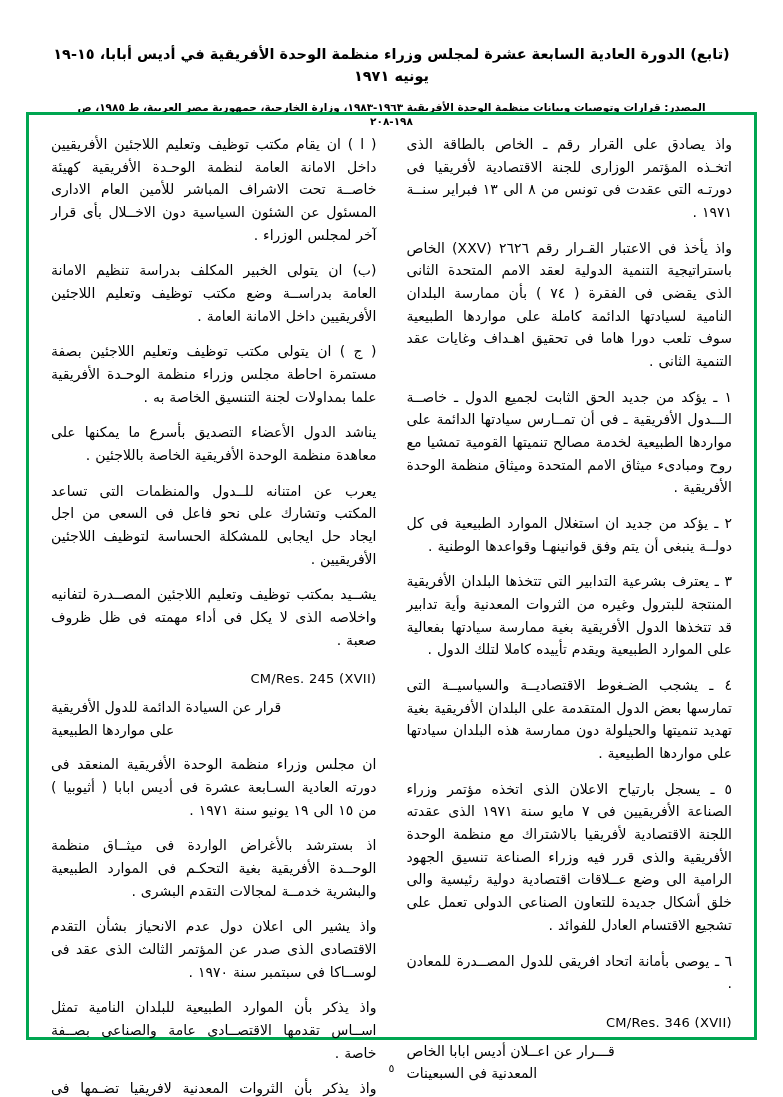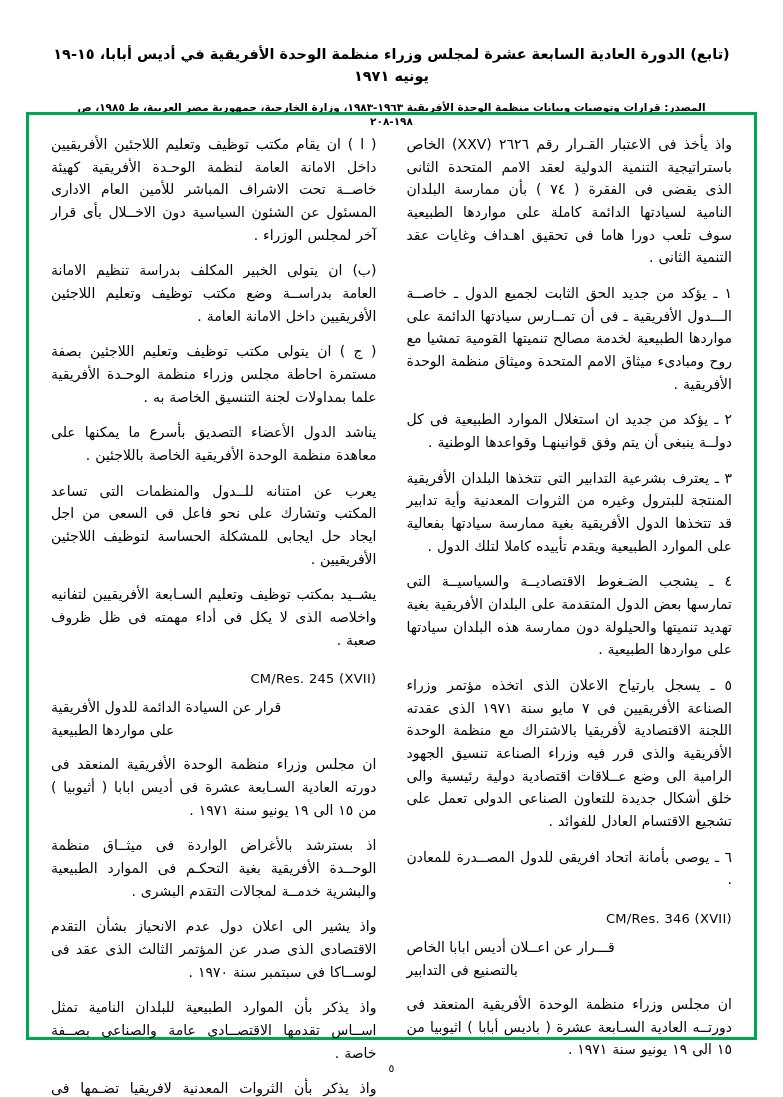--- a/index.html
+++ b/index.html
@@ -120,43 +120,44 @@
   <div class="header-block">
     <div class="doc-title">(تابع) الدورة العادية السابعة عشرة لمجلس وزراء منظمة الوحدة الأفريقية في أديس أبابا، ١٥-١٩ يونيه ١٩٧١</div>
     <div class="doc-source">المصدر: قرارات وتوصيات وبيانات منظمة الوحدة الأفريقية ١٩٦٣-١٩٨٣، وزارة الخارجية، جمهورية مصر العربية، ط ١٩٨٥، ص ١٩٨-٢٠٨</div>
   </div>
 
   <div class="frame">
     <div class="frame-inner">
       <div class="columns">
 
         <div class="col">
+          <p class="para">واذ يصادق على القرار رقم ـ الخاص بالطاقة الذى اتخـذه المؤتمر الوزارى للجنة الاقتصادية لأفريقيا فى دورتـه التى عقدت فى تونس من ٨ الى ١٣ فبراير سنــة ١٩٧١ .</p>
           <p class="para">واذ يأخذ فى الاعتبار القـرار رقم ٢٦٢٦ (XXV) الخاص باستراتيجية التنمية الدولية لعقد الامم المتحدة الثانى الذى يقضى فى الفقرة ( ٧٤ ) بأن ممارسة البلدان النامية لسيادتها الدائمة كاملة على مواردها الطبيعية سوف تلعب دورا هاما فى تحقيق اهـداف وغايات عقد التنمية الثانى .</p>
           <p class="para">١ ـ يؤكد من جديد الحق الثابت لجميع الدول ـ خاصــة الـــدول الأفريقية ـ فى أن تمــارس سيادتها الدائمة على مواردها الطبيعية لخدمة مصالح تنميتها القومية تمشيا مع روح ومبادىء ميثاق الامم المتحدة وميثاق منظمة الوحدة الأفريقية .</p>
           <p class="para">٢ ـ يؤكد من جديد ان استغلال الموارد الطبيعية فى كل دولــة ينبغى أن يتم وفق قوانينهـا وقواعدها الوطنية .</p>
           <p class="para">٣ ـ يعترف بشرعية التدابير التى تتخذها البلدان الأفريقية المنتجة للبترول وغيره من الثروات المعدنية وأية تدابير قد تتخذها الدول الأفريقية بغية ممارسة سيادتها بفعالية على الموارد الطبيعية ويقدم تأييده كاملا لتلك الدول .</p>
           <p class="para">٤ ـ يشجب الضـغوط الاقتصاديــة والسياسيــة التى تمارسها بعض الدول المتقدمة على البلدان الأفريقية بغية تهديد تنميتها والحيلولة دون ممارسة هذه البلدان سيادتها على مواردها الطبيعية .</p>
           <p class="para">٥ ـ يسجل بارتياح الاعلان الذى اتخذه مؤتمر وزراء الصناعة الأفريقيين فى ٧ مايو سنة ١٩٧١ الذى عقدته اللجنة الاقتصادية لأفريقيا بالاشتراك مع منظمة الوحدة الأفريقية والذى قرر فيه وزراء الصناعة تنسيق الجهود الرامية الى وضع عــلاقات اقتصادية دولية رئيسية والى خلق أشكال جديدة للتعاون الصناعى الدولى تعمل على تشجيع الاقتسام العادل للفوائد .</p>
           <p class="para">٦ ـ يوصى بأمانة اتحاد افريقى للدول المصــدرة للمعادن .</p>
 
           <div class="res-code">CM/Res. 346  (XVII)</div>
           <div class="res-title">
             <span class="ln">قـــرار عن اعــلان أديس ابابا الخاص</span>
-            <span class="ln">بالتصنيع فى التدابير</span>
+            <span class="ln">المعدنية فى السبعينات</span>
           </div>
           <p class="para">ان مجلس وزراء منظمة الوحدة الأفريقية المنعقد فى دورتــه العادية السـابعة عشرة ( باديس أبابا ) اثيوبيا من ١٥ الى ١٩ يونيو سنة ١٩٧١ .</p>
         </div>
 
         <div class="col">
           <p class="para">( ا ) ان يقام مكتب توظيف وتعليم اللاجئين الأفريقيين داخل الامانة العامة لنظمة الوحـدة الأفريقية كهيئة خاصــة تحت الاشراف المباشر للأمين العام الادارى المسئول عن الشئون السياسية دون الاخــلال بأى قرار آخر لمجلس الوزراء .</p>
           <p class="para">(ب) ان يتولى الخبير المكلف بدراسة تنظيم الامانة العامة بدراســة وضع مكتب توظيف وتعليم اللاجئين الأفريقيين داخل الامانة العامة .</p>
           <p class="para">( ج ) ان يتولى مكتب توظيف وتعليم اللاجئين بصفة مستمرة احاطة مجلس وزراء منظمة الوحـدة الأفريقية علما بمداولات لجنة التنسيق الخاصة به .</p>
           <p class="para">يناشد الدول الأعضاء التصديق بأسرع ما يمكنها على معاهدة منظمة الوحدة الأفريقية الخاصة باللاجئين .</p>
           <p class="para">يعرب عن امتنانه للــدول والمنظمات التى تساعد المكتب وتشارك على نحو فاعل فى السعى من اجل ايجاد حل ايجابى للمشكلة الحساسة لتوظيف اللاجئين الأفريقيين .</p>
-          <p class="para">يشــيد بمكتب توظيف وتعليم السـابعة الأفريقيين لتفانيه واخلاصه الذى لا يكل فى أداء مهمته فى ظل ظروف صعبة .</p>
+          <p class="para">يشــيد بمكتب توظيف وتعليم اللاجئين المصــدرة لتفانيه واخلاصه الذى لا يكل فى أداء مهمته فى ظل ظروف صعبة .</p>
 
           <div class="res-code">CM/Res. 245  (XVII)</div>
           <div class="res-title">
             <span class="ln">قرار عن السيادة الدائمة للدول الأفريقية</span>
             <span class="ln">على مواردها الطبيعية</span>
           </div>
           <p class="para">ان مجلس وزراء منظمة الوحدة الأفريقية المنعقد فى دورته العادية السـابعة عشرة فى أديس ابابا ( أثيوبيا ) من ١٥ الى ١٩ يونيو سنة ١٩٧١ .</p>
           <p class="para">اذ بسترشد بالأغراض الواردة فى ميثــاق منظمة الوحــدة الأفريقية بغية التحكـم فى الموارد الطبيعية والبشرية خدمــة لمجالات التقدم البشرى .</p>
           <p class="para">واذ يشير الى اعلان دول عدم الانحياز بشأن التقدم الاقتصادى الذى صدر عن المؤتمر الثالث الذى عقد فى لوســاكا فى سبتمبر سنة ١٩٧٠ .</p>
           <p class="para">واذ يذكر بأن الموارد الطبيعية للبلدان النامية تمثل اســاس تقدمها الاقتصــادى عامة والصناعى بصــفة خاصة .</p>

